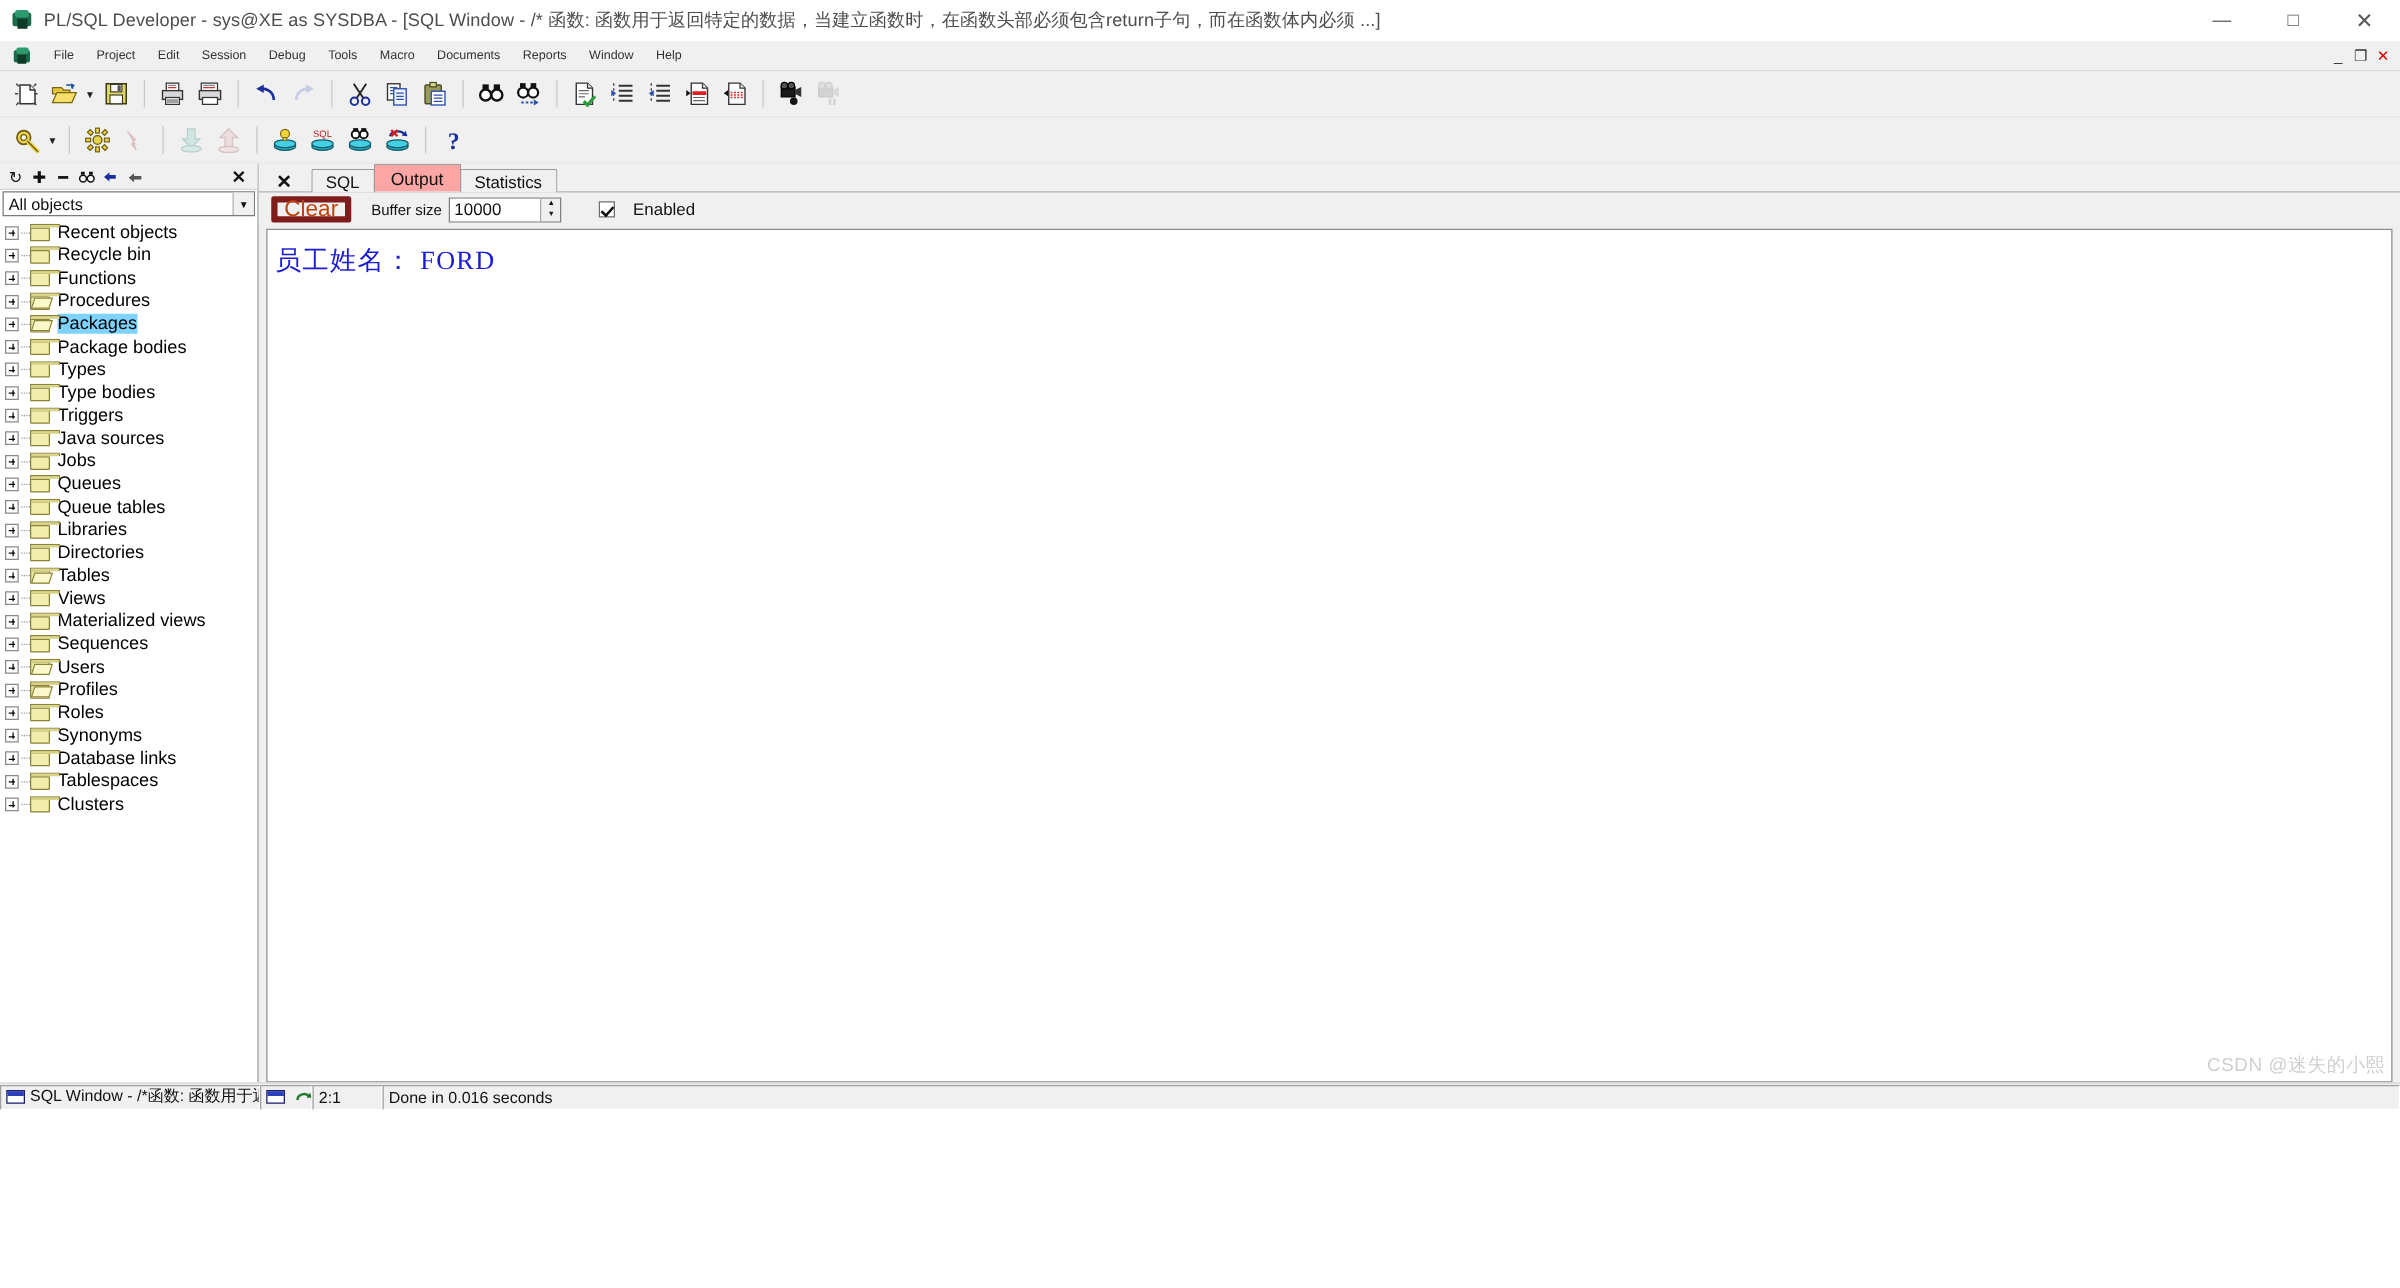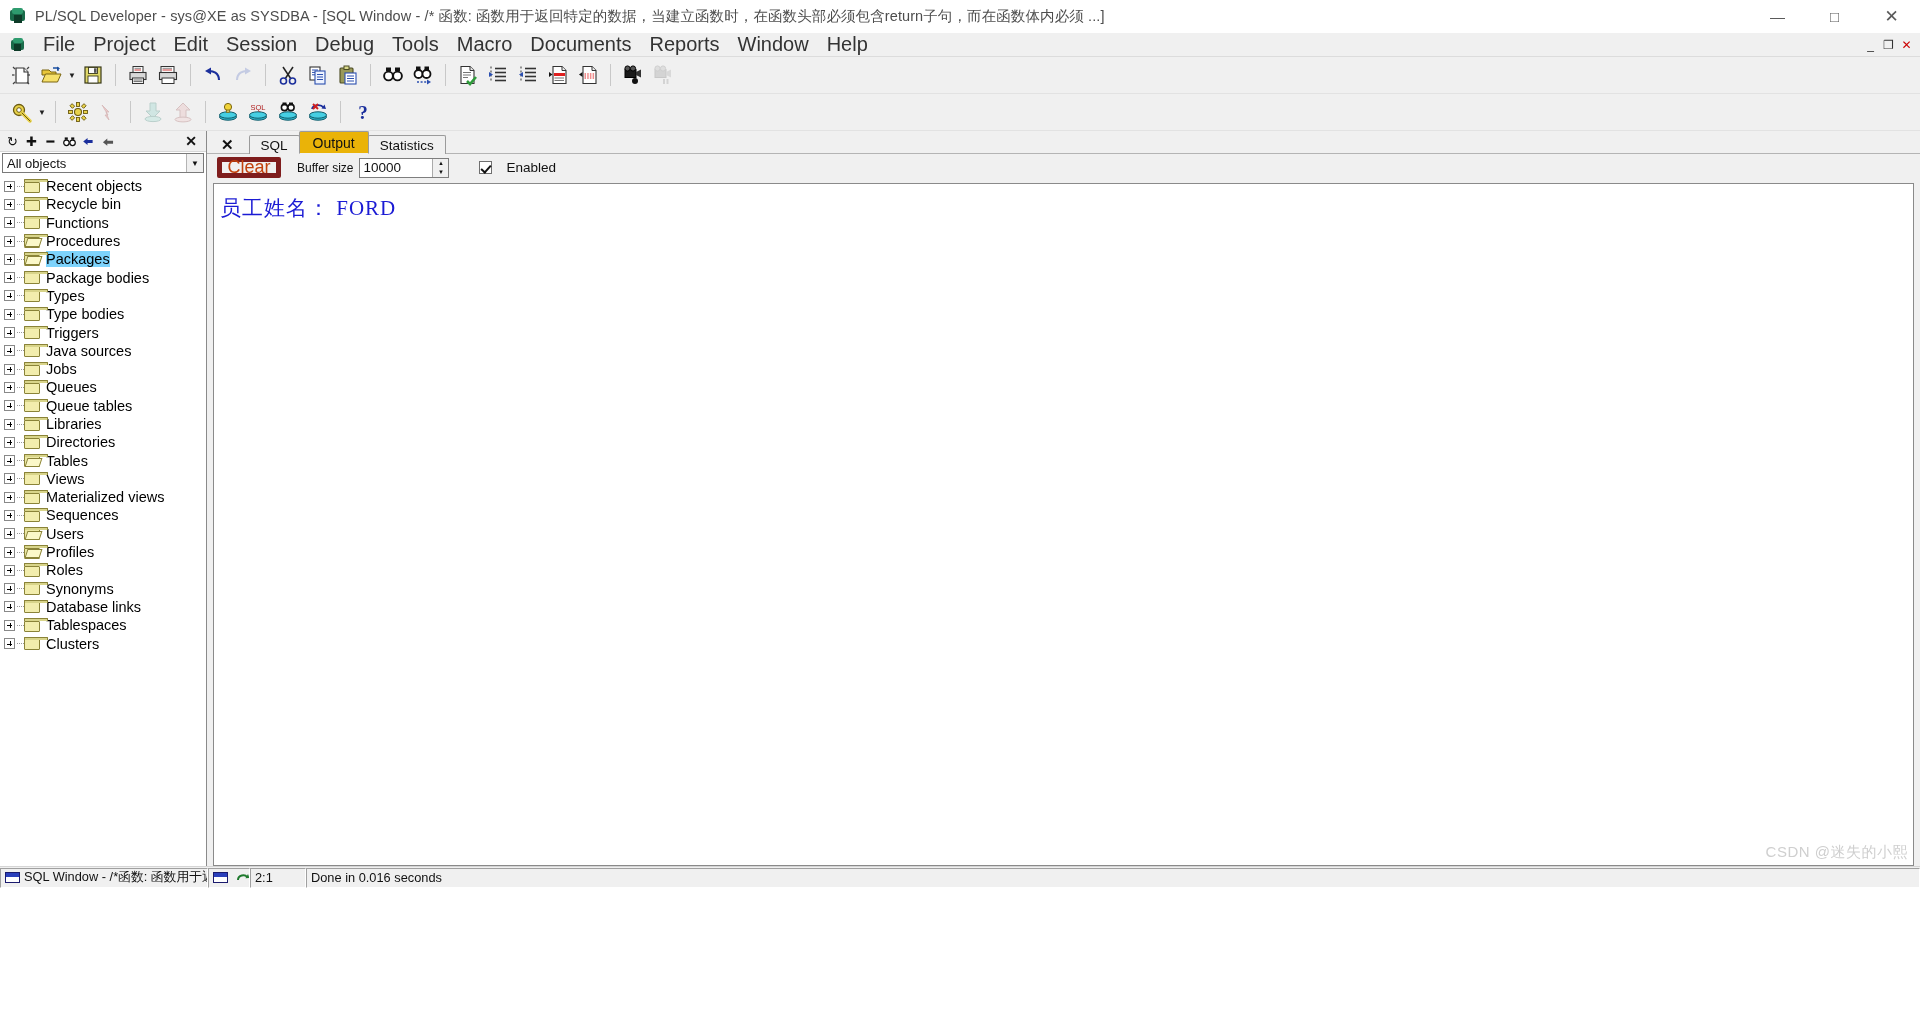--- a/index.html
+++ b/index.html
@@ -65,21 +65,21 @@
     border-bottom: 1px solid #dcdcdc;
     position: relative;
   }
   .menu-icon {
     width: 16px; height: 16px; margin: 0 8px 0 10px; position: relative; flex: 0 0 16px;
   }
   .menu-icon .b1 { position:absolute; left:1px; top:3px; width:13px; height:10px; background:#1a6b4a; border-radius:2px;}
   .menu-icon .b2 { position:absolute; left:3px; top:1px; width:10px; height:5px; background:#2e9b6e; border-radius:2px;}
   .menu-icon .b3 { position:absolute; left:4px; top:7px; width:7px; height:7px; background:#0d3b28;}
   .menu-item {
-    font-size: 20px;
+    font-size: 10px;
     color: #333;
     padding: 2px 9px;
     white-space: nowrap;
     cursor: default;
   }
   .mdi-ctrl {
     margin-left: auto;
     display: flex;
     gap: 1px;
     padding-right: 5px;
@@ -262,21 +262,21 @@
     background: #f0f0f0;
     border: 1px solid #9b9b9b;
     border-bottom: none;
     border-radius: 2px 2px 0 0;
     margin-right: -1px;
     position: relative;
     z-index: 1;
   }
   .tab.active {
     height: 23px;
-    background: #eab308;
+    background: #fca5a5;
     border: 1px solid #9b9b9b;
     border-bottom: 1px solid #f0f0f0;
     z-index: 3;
     font-size: 14px;
     padding: 0 13px;
   }
   .tab.plain {
     border: none;
     border-right: 1px solid #9b9b9b;
     border-radius: 0;

